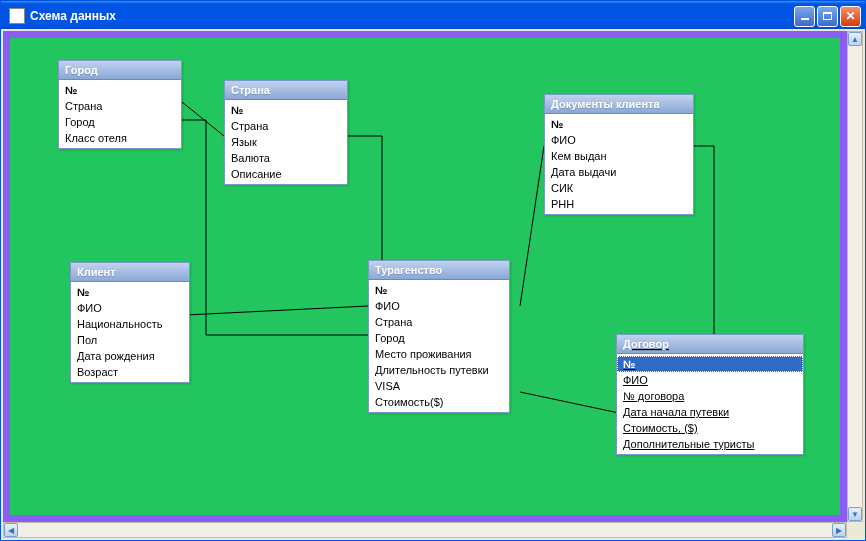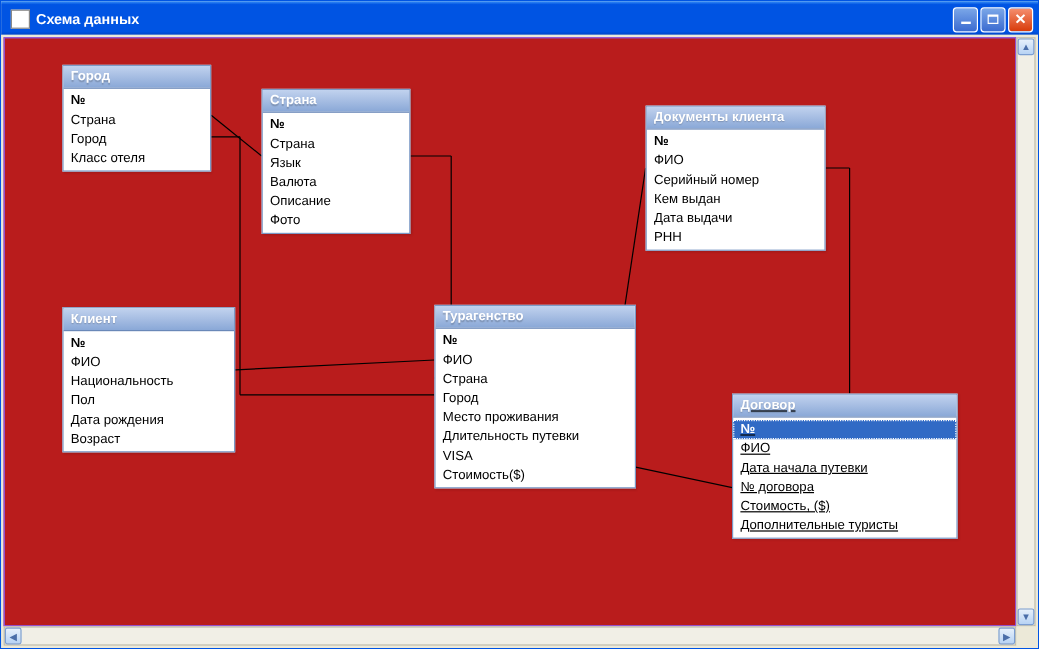--- a/index.html
+++ b/index.html
@@ -60,22 +60,22 @@
   .win-btn.max .g { width:9px; height:8px; border:1px solid #fff; border-top-width:2px;}
   .win-btn.close .g { font-size:12px; line-height:1;}
   .canvas-wrap {
     position: absolute;
     top: 28px; left: 0; right: 0; bottom: 0;
     background: #ece9d8;
   }
   .canvas {
     position: absolute;
     top: 2px; left: 2px; right: 18px; bottom: 18px;
-    background: #b91c1c;
-    border: 1px solid #8b5cf6;
+    background: #22c55e;
+    border: 7px solid #8b5cf6;
     overflow: hidden;
   }
   .vscroll {
     position: absolute;
     top: 2px; right: 2px; bottom: 18px;
     width: 16px;
     background: #f1efe6;
     border: 1px solid #bfbba8;
   }
   .hscroll {
@@ -203,69 +203,68 @@
       </div>
 
       <div class="table-box" style="left:214px;top:42px;width:124px;">
         <div class="table-header">Страна</div>
         <div class="table-body">
           <div class="field pk">№</div>
           <div class="field">Страна</div>
           <div class="field">Язык</div>
           <div class="field">Валюта</div>
           <div class="field">Описание</div>
-          <div class="field">Фото</div>
         </div>
       </div>
 
       <div class="table-box" style="left:534px;top:56px;width:150px;">
         <div class="table-header">Документы клиента</div>
         <div class="table-body">
           <div class="field pk">№</div>
           <div class="field">ФИО</div>
-          <div class="field">Серийный номер</div>
           <div class="field">Кем выдан</div>
           <div class="field">Дата выдачи</div>
+          <div class="field">СИК</div>
           <div class="field">РНН</div>
         </div>
       </div>
 
-      <div class="table-box" style="left:48px;top:224px;width:144px;">
+      <div class="table-box" style="left:60px;top:224px;width:120px;">
         <div class="table-header">Клиент</div>
         <div class="table-body">
           <div class="field pk">№</div>
           <div class="field">ФИО</div>
           <div class="field">Национальность</div>
           <div class="field">Пол</div>
           <div class="field">Дата рождения</div>
           <div class="field">Возраст</div>
         </div>
       </div>
 
-      <div class="table-box" style="left:358px;top:222px;width:168px;">
+      <div class="table-box" style="left:358px;top:222px;width:142px;">
         <div class="table-header">Турагенство</div>
         <div class="table-body">
           <div class="field pk">№</div>
           <div class="field">ФИО</div>
           <div class="field">Страна</div>
           <div class="field">Город</div>
           <div class="field">Место проживания</div>
           <div class="field">Длительность путевки</div>
           <div class="field">VISA</div>
           <div class="field">Стоимость($)</div>
         </div>
       </div>
 
       <div class="table-box" style="left:606px;top:296px;width:188px;text-decoration:underline;">
         <div class="table-header">Договор</div>
         <div class="table-body">
           <div class="field pk selected">№</div>
           <div class="field">ФИО</div>
+          <div class="field">№ договора</div>
           <div class="field">Дата начала путевки</div>
-          <div class="field">№ договора</div>
           <div class="field">Стоимость, ($)</div>
           <div class="field">Дополнительные туристы</div>
         </div>
       </div>
 
     </div>
 
     <div class="vscroll">
       <div class="scroll-btn up">▲</div>
       <div class="scroll-btn down">▼</div>

